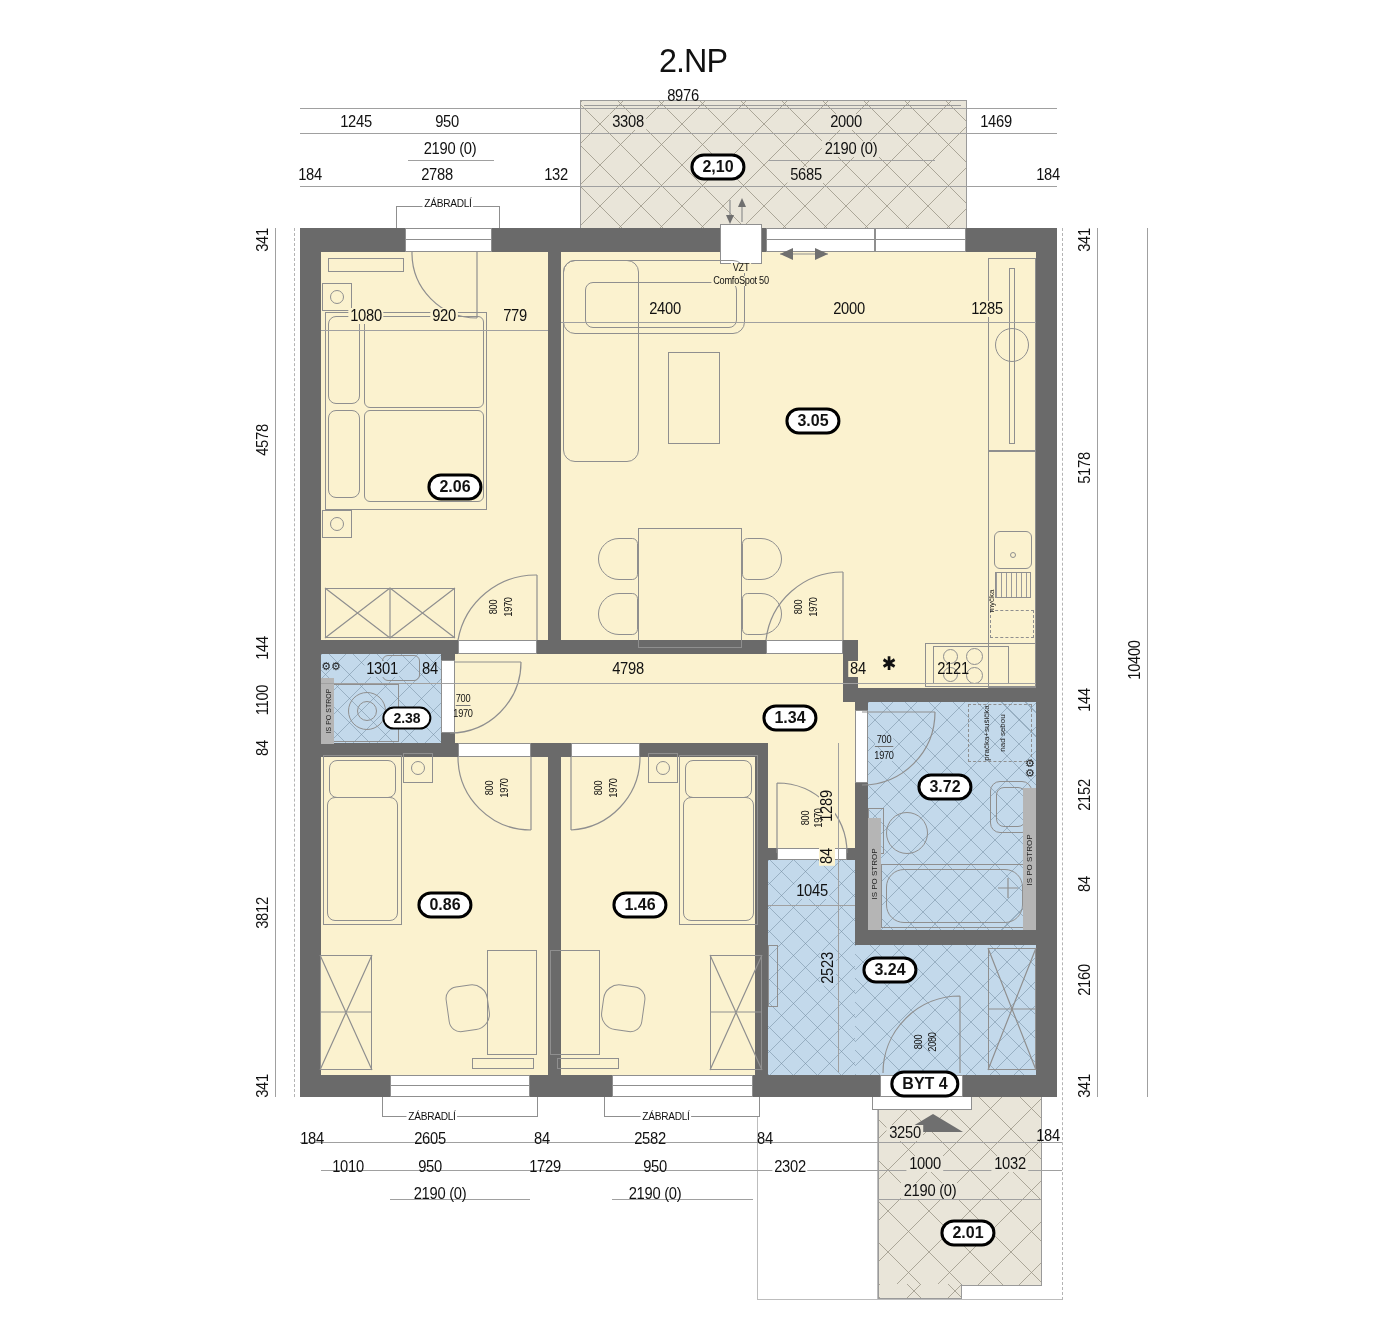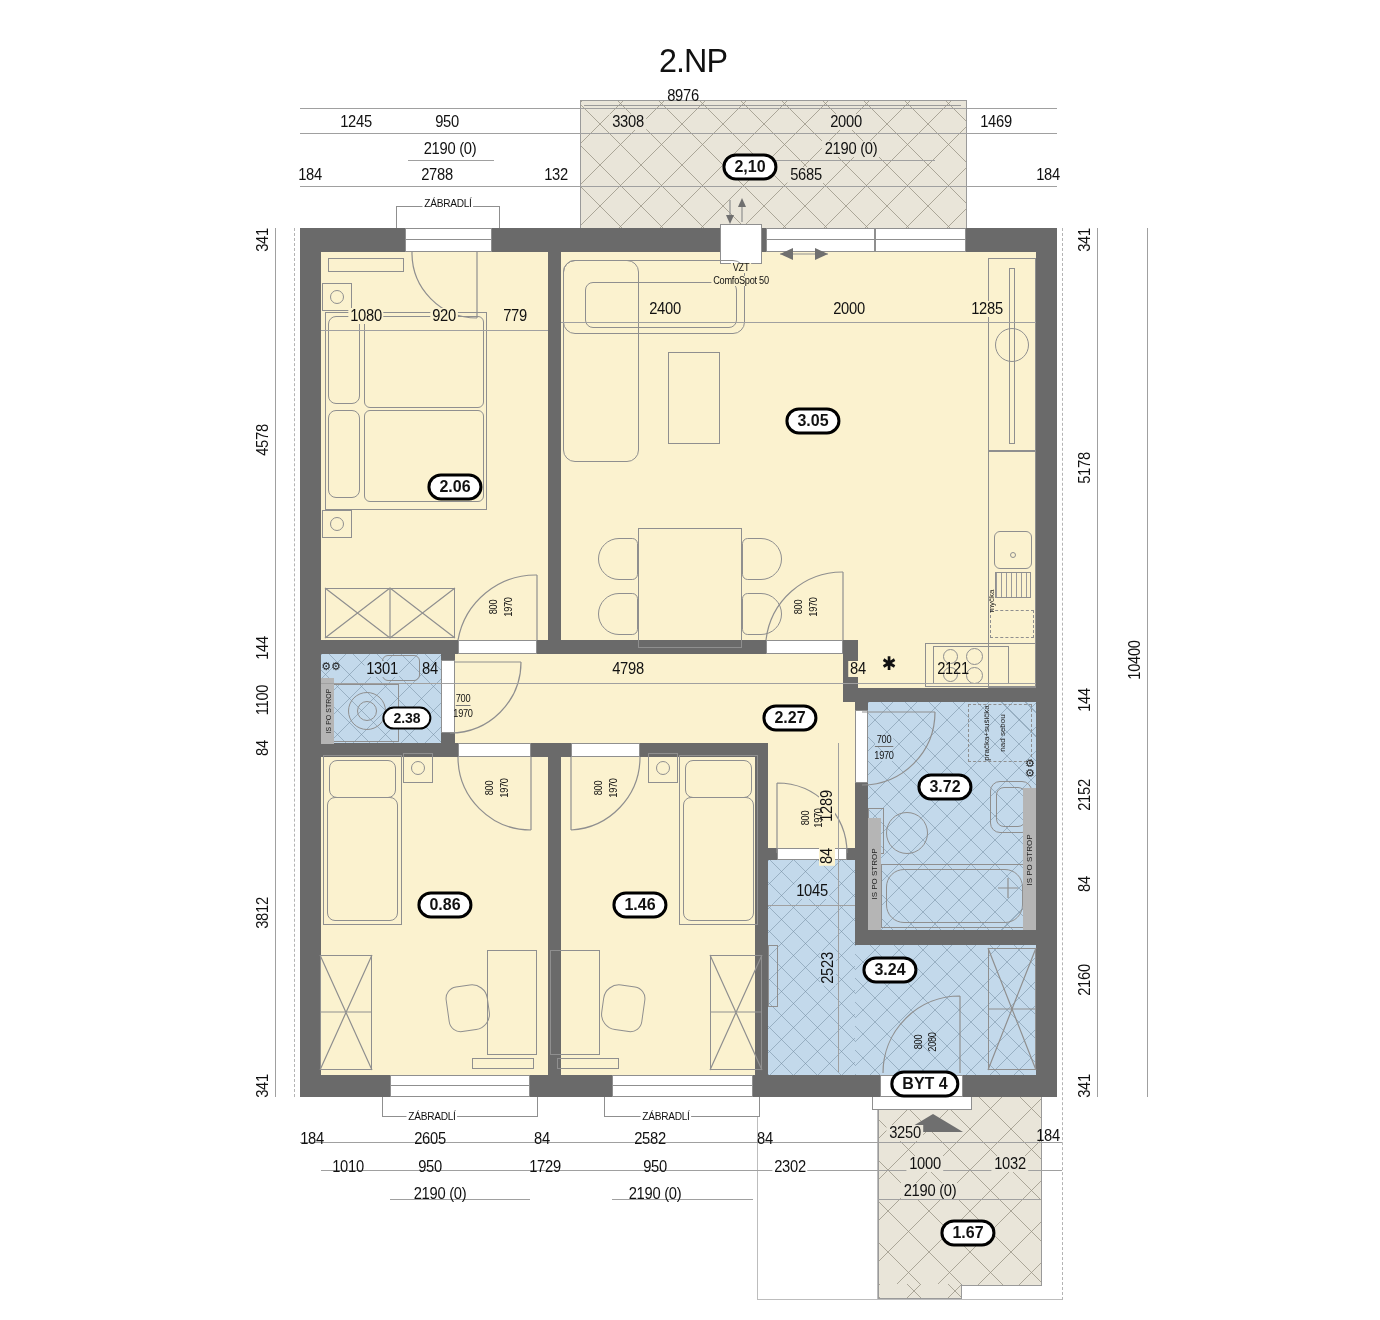--- a/index.html
+++ b/index.html
@@ -321,25 +321,25 @@
   <span class="dim xs kY" style="left:741px;top:281px">ComfoSpot 50</span>
   <span class="vlab" style="left:328px;top:711px;font-size:7px">IS PO STROP</span>
   <span class="vlab" style="left:874px;top:874px">IS PO STROP</span>
   <span class="vlab" style="left:1029px;top:860px">IS PO STROP</span>
   <span class="vlab" style="left:986px;top:733px">pračka+sušička</span>
   <span class="vlab" style="left:1002px;top:733px">nad sebou</span>
   <span class="vlab" style="left:991px;top:601px">myčka</span>
   <span class="gear" style="left:331px;top:666px">⚙⚙</span>
   <span class="gear" style="left:1029px;top:768px;transform:translate(-50%,-50%) rotate(90deg)">⚙⚙</span>
 
-  <span class="pill" style="left:750px;top:167px">2,10</span>
+  <span class="pill" style="left:718px;top:167px">2,10</span>
   <span class="pill" style="left:813px;top:421px">3.05</span>
   <span class="pill" style="left:455px;top:487px">2.06</span>
   <span class="pill" style="left:407px;top:718px;font-size:14px;border-width:2.5px">2.38</span>
-  <span class="pill" style="left:790px;top:718px">2.27</span>
+  <span class="pill" style="left:790px;top:718px">1.34</span>
   <span class="pill" style="left:945px;top:787px">3.72</span>
   <span class="pill" style="left:445px;top:905px">0.86</span>
   <span class="pill" style="left:640px;top:905px">1.46</span>
   <span class="pill" style="left:890px;top:970px">3.24</span>
   <span class="pill" style="left:925px;top:1084px">BYT 4</span>
-  <span class="pill" style="left:968px;top:1233px">1.67</span>
+  <span class="pill" style="left:968px;top:1233px">2.01</span>
 
 </div>
 
 </body></html>

